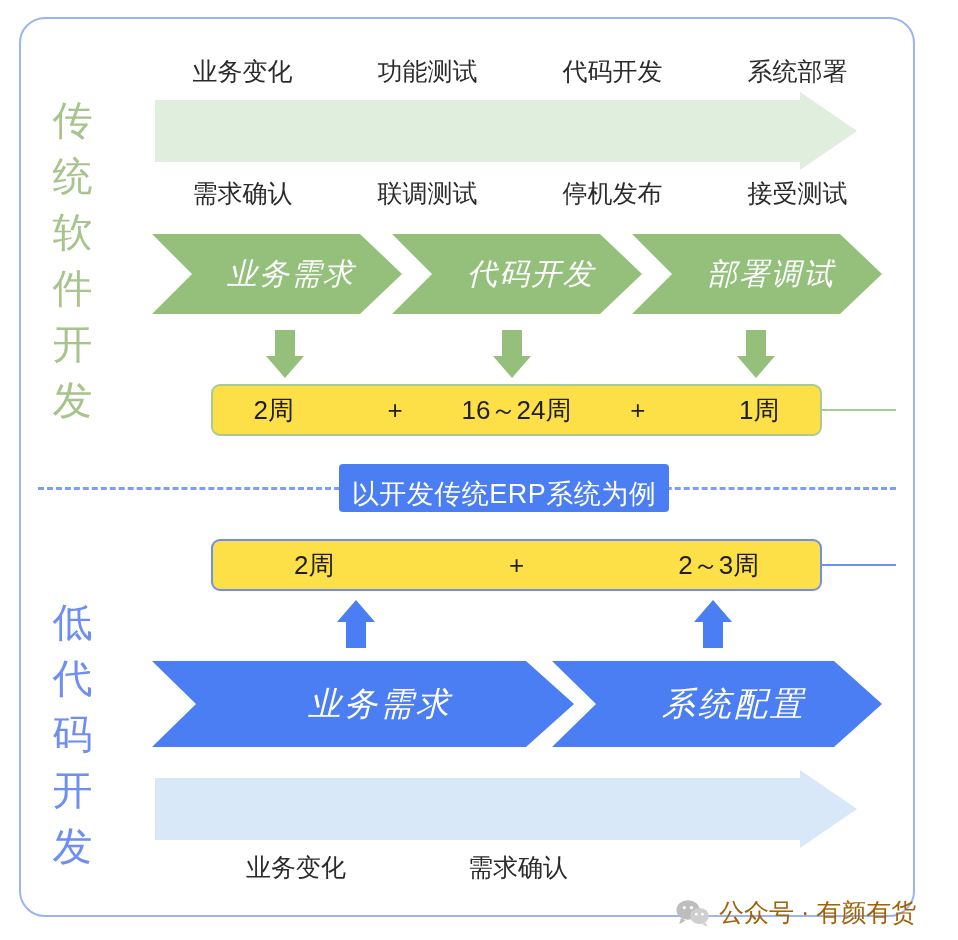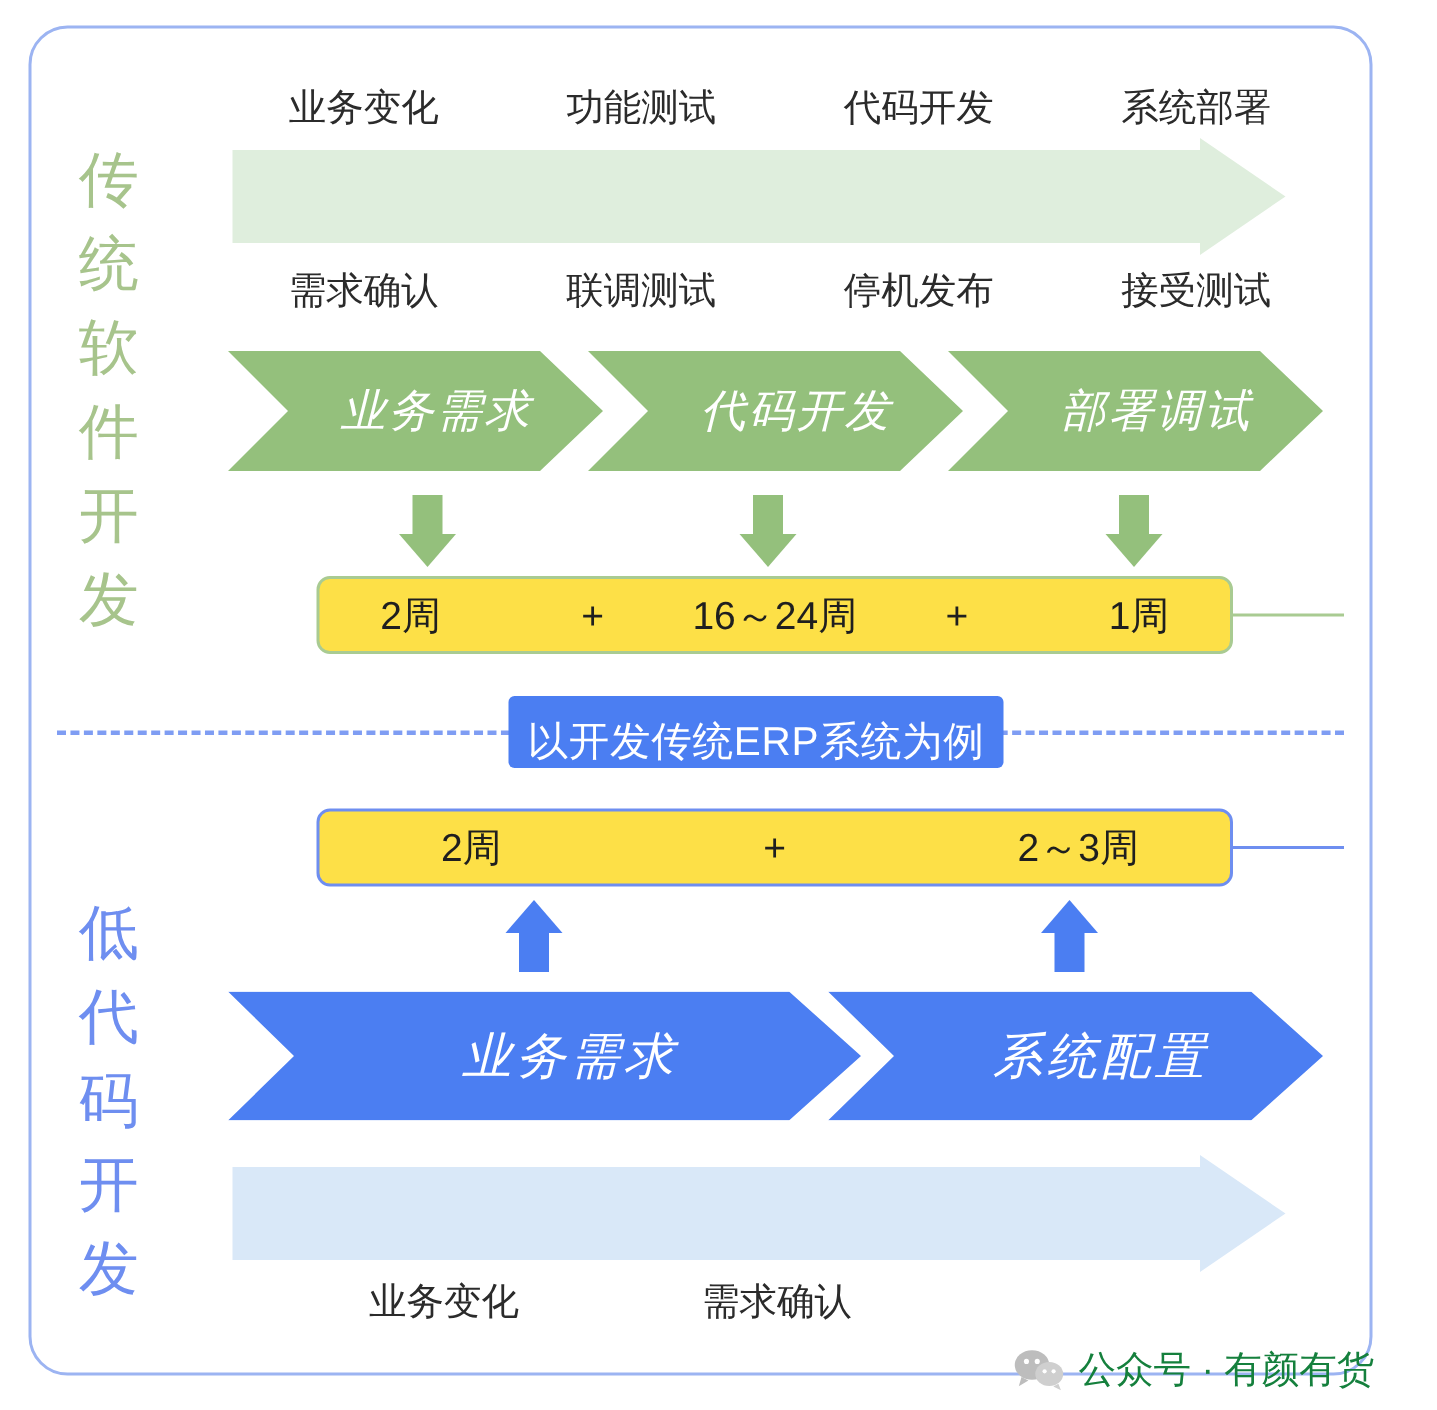--- a/index.html
+++ b/index.html
@@ -238,21 +238,21 @@
   }
 
   
   #watermark {
     position: absolute;
     left: 676px;
     top: 896px;
     display: flex;
     align-items: center;
     gap: 9px;
-    color: #15803d;
+    color: #a16207;
     font-size: 25px;
     white-space: nowrap;
   }
   #watermark .wechat-icon { display: block; }
 </style>
 </head>
 <body>
 
 <div id="canvas">
 

